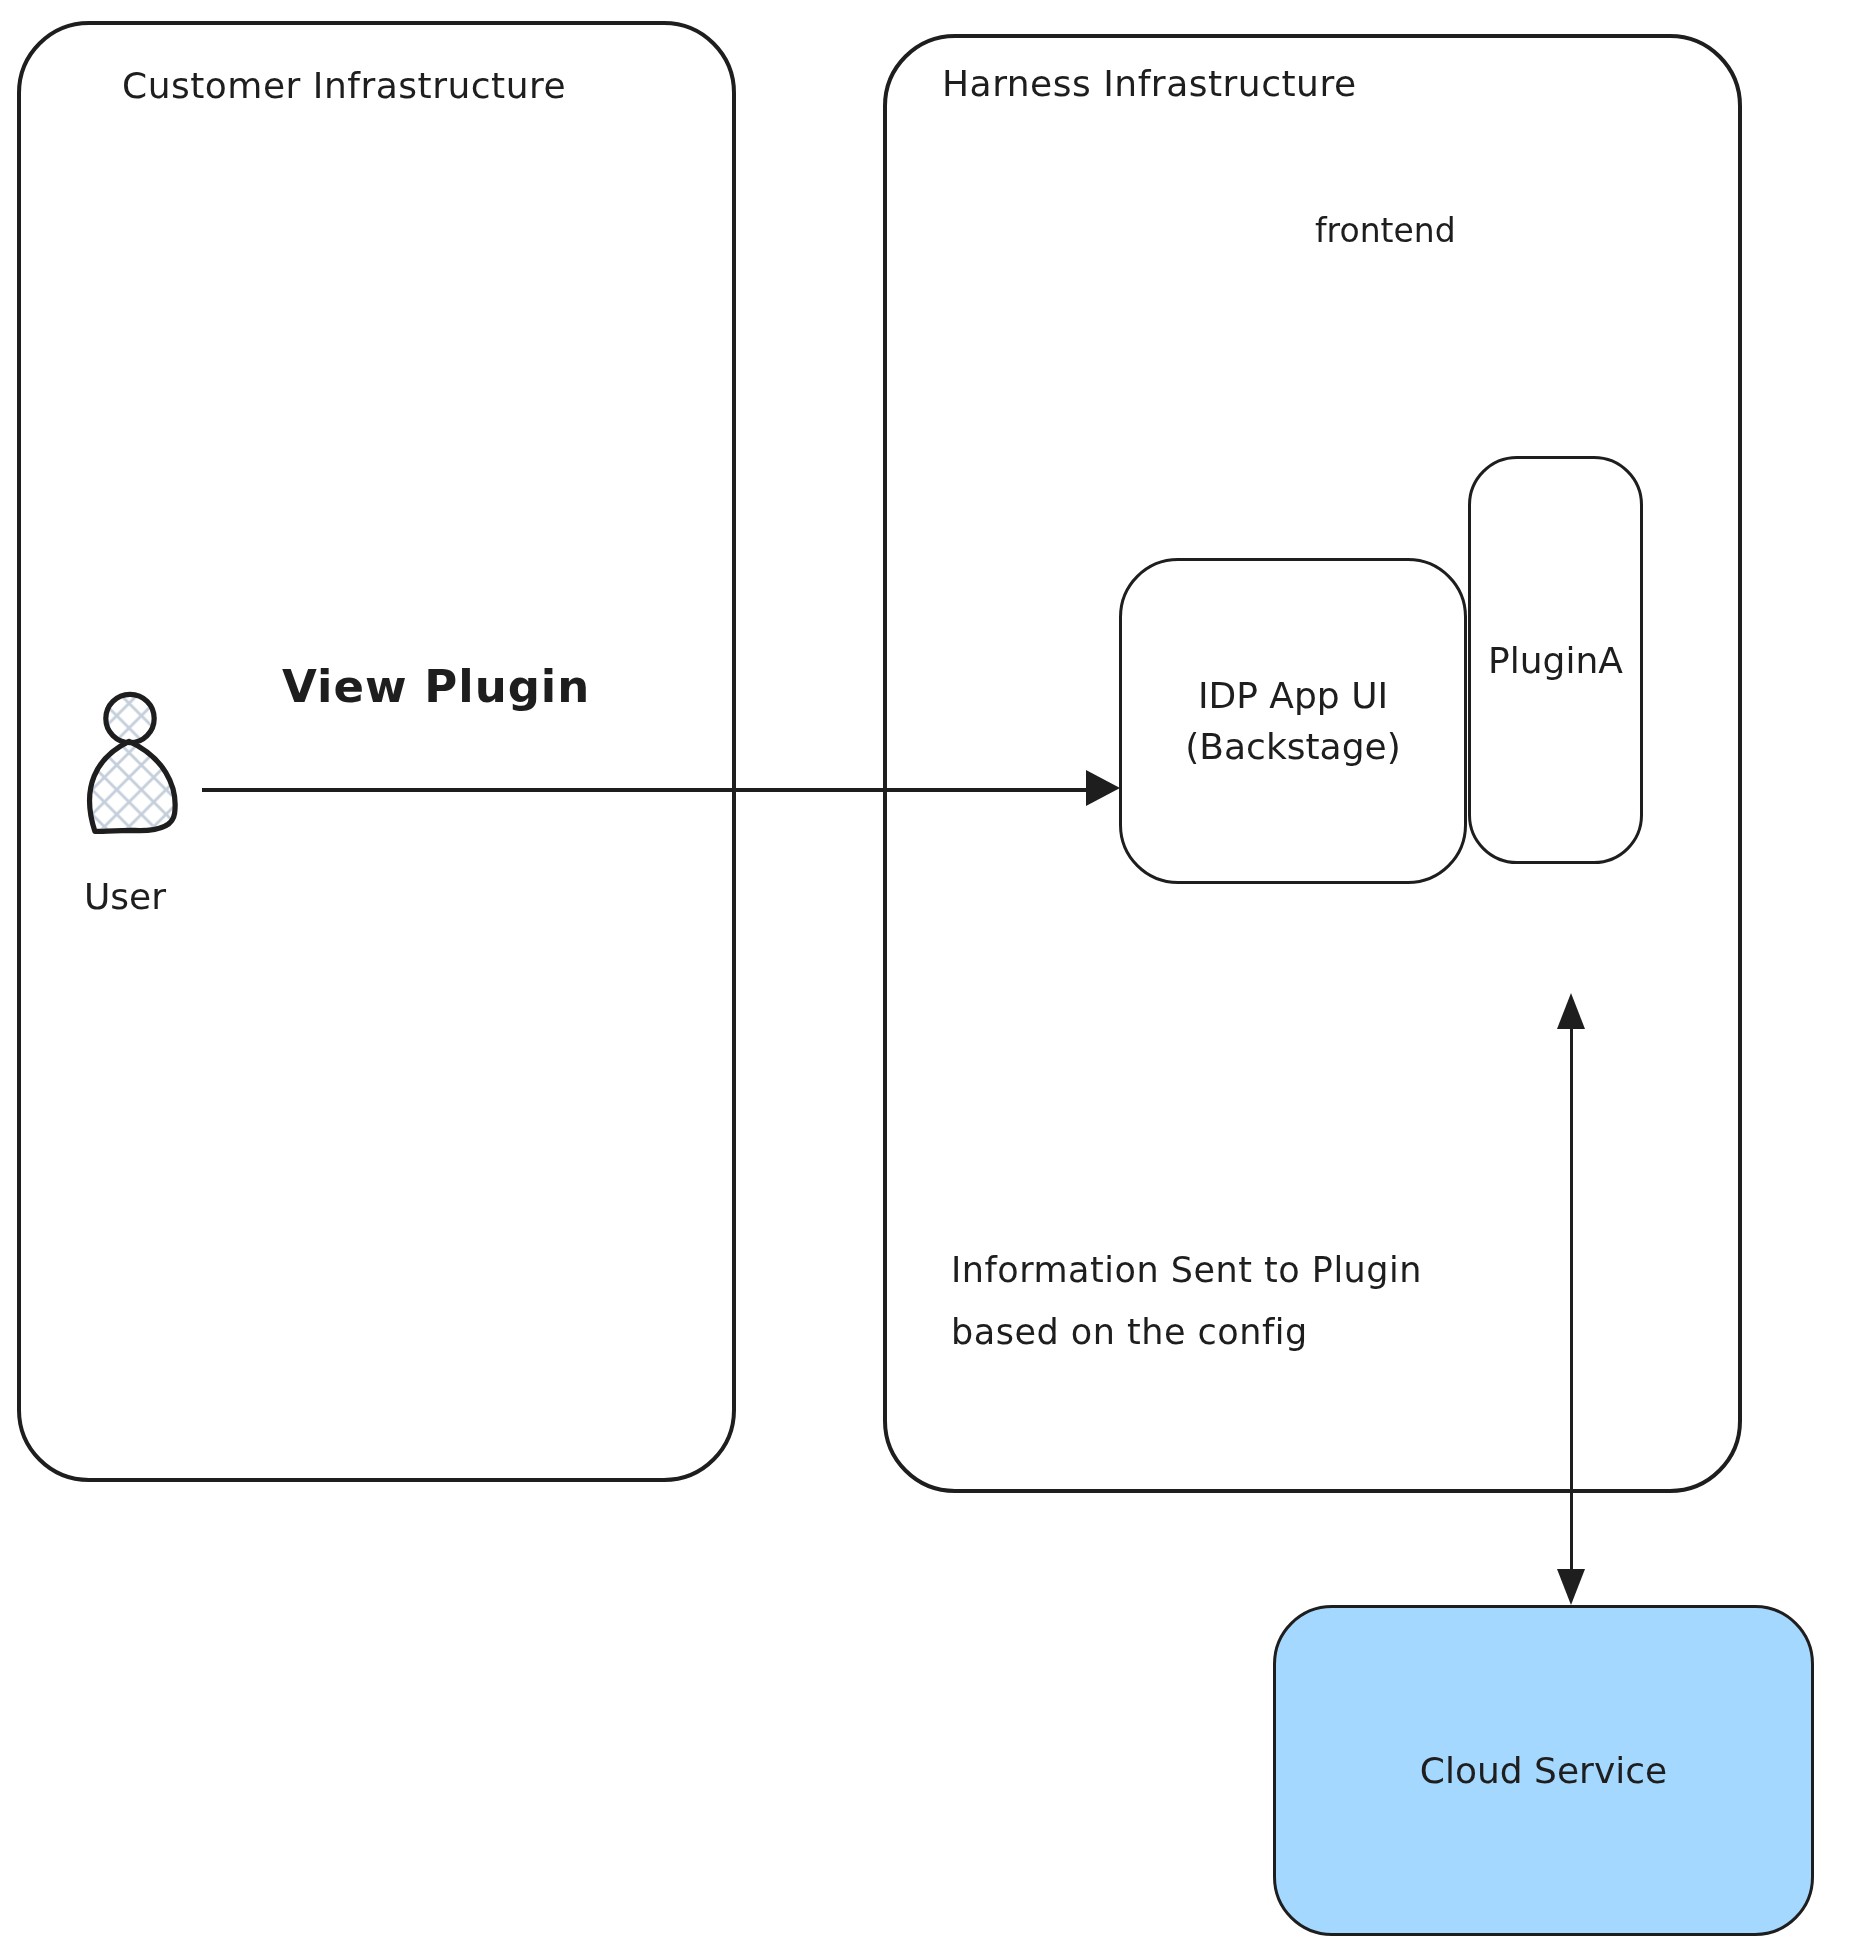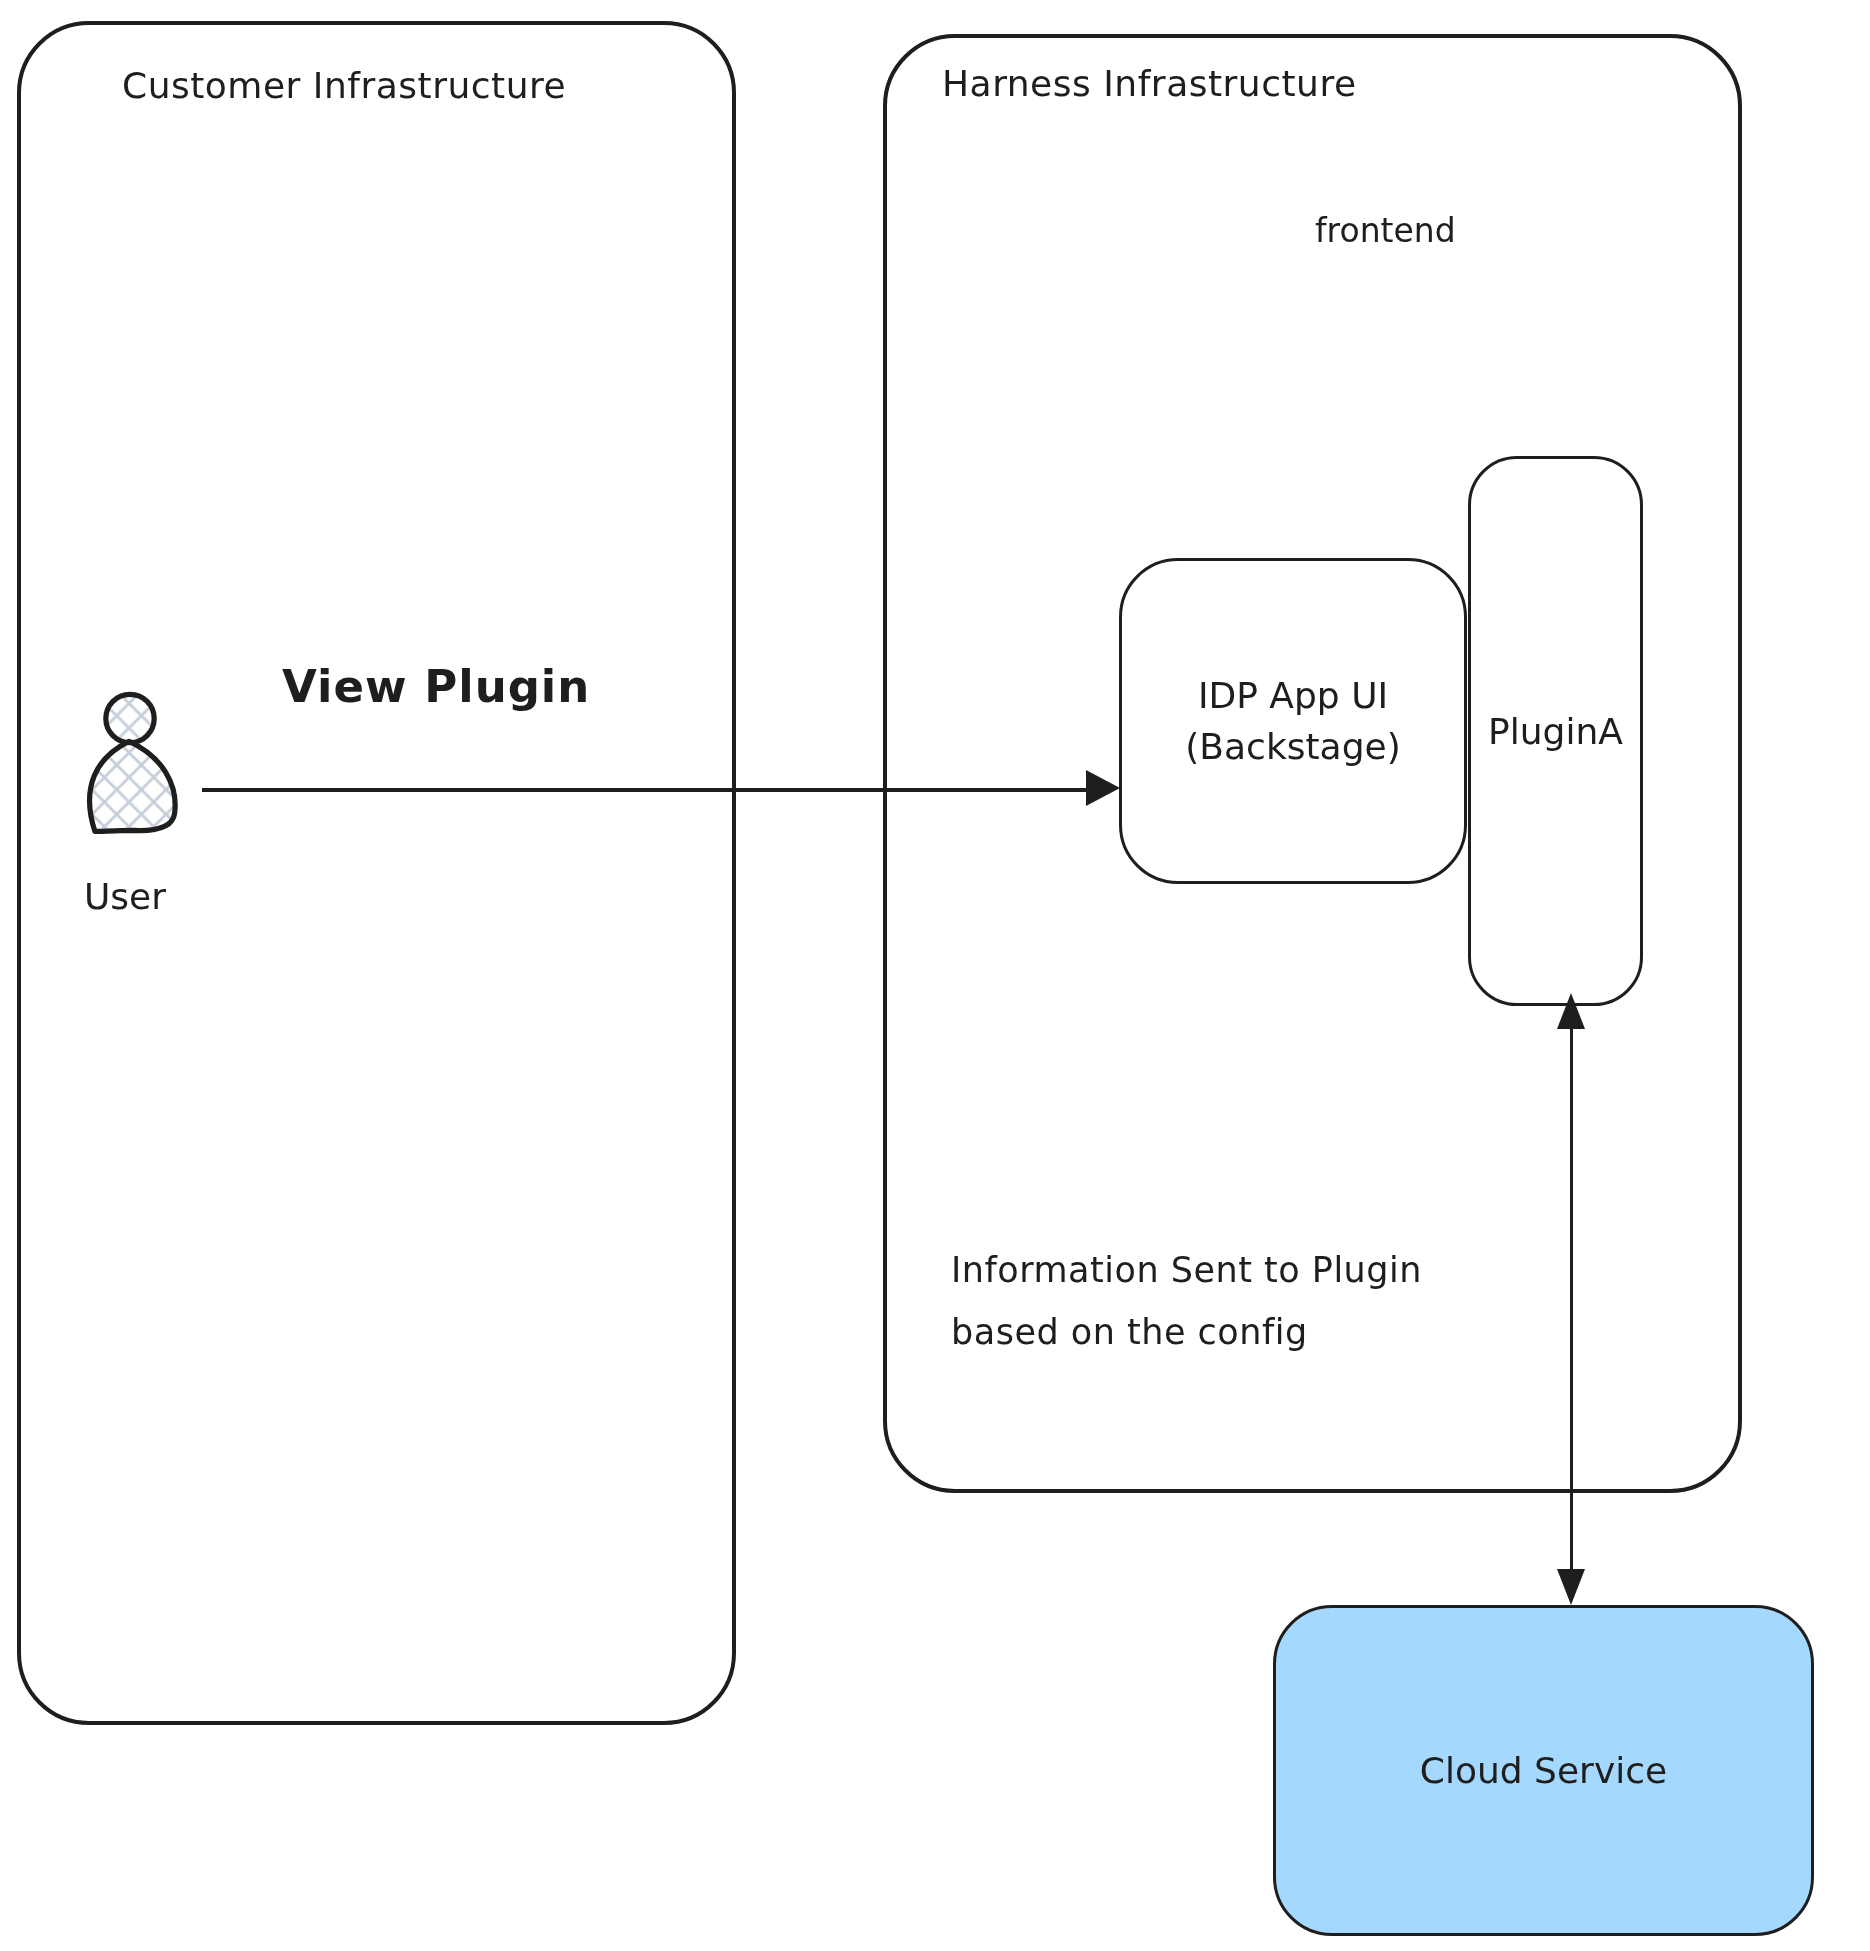--- a/index.html
+++ b/index.html
@@ -18,21 +18,21 @@
     font-family:"DejaVu Sans","Liberation Sans",sans-serif;
     color:var(--stroke);
     overflow:hidden;
   }
   .big-box {
     position:absolute;
     border:4.3px solid var(--stroke);
     border-radius:72px;
     background:transparent;
   }
-  #customer-box { left:17px; top:21px; width:719px; height:1704px; }
+  #customer-box { left:17px; top:21px; width:719px; height:1461px; }
   #harness-box  { left:883px; top:34px; width:859px; height:1459px; }
   .box-title { position:absolute; font-size:36px; letter-spacing:0.5px; white-space:nowrap; }
   #customer-title { left:101px; top:40px; }
   #harness-title  { left:55px;  top:25px; }
   #frontend-label { position:absolute; left:428px; top:133px; font-size:33px;margin-top:40px; }
 
   .node-box {
     position:absolute;
     border:3.3px solid var(--stroke);
     background:#ffffff;
@@ -40,21 +40,21 @@
     align-items:center;
     justify-content:center;
     text-align:center;
   }
   #idp-box {
     left:1119px; top:558px; width:348px; height:326px;
     border-radius:59px; z-index:2;
     font-size:36px; line-height:1.42;
   }
   #plugin-box {
-    left:1468px; top:456px; width:175px; height:550px;
+    left:1468px; top:456px; width:175px; height:408px;
     border-radius:49px; z-index:3;
     font-size:36px;
   }
 
   #user-figure { position:absolute; left:67px; top:691px; width:126px; height:148px; }
   #user-figure svg { width:100%; height:100%; display:block; }
   #user-figure .outline { stroke:var(--stroke); stroke-width:5.5; fill:url(#xhatch); }
   #user-figure .hatch-line { stroke:var(--hatch); stroke-width:3; fill:none; }
   #user-label { position:absolute; left:84px; top:876px; font-size:36px; }
 

